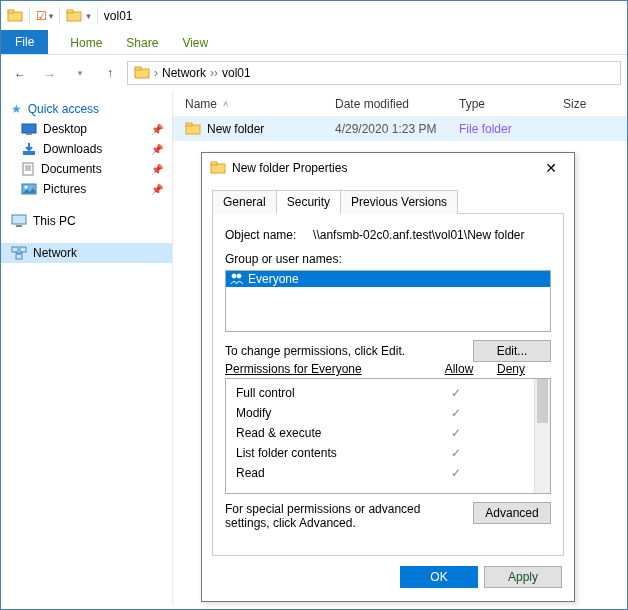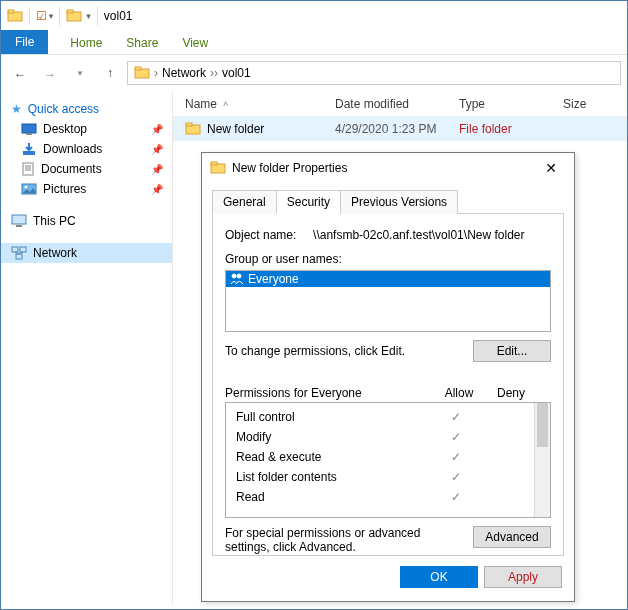--- a/index.html
+++ b/index.html
@@ -28,38 +28,38 @@
 .col-headers { display: flex; height: 26px; align-items: center; border-bottom: 1px solid #eee; padding-left: 6px; color: #3a3a3a; }
 .col-headers .col { padding: 0 6px; }
 .col.name { width: 150px; display:flex; align-items:center; gap:6px;}
 .col.date { width: 124px; }
 .col.type { width: 104px; }
 .col.size { width: 50px; }
 .row { display: flex; align-items: center; height: 24px; padding-left: 6px; background: #e5f3ff; }
 .row .cell { padding: 0 6px; }
 .cell.name { width: 150px; display:flex; align-items:center; gap:6px;}
 .cell.date { width: 124px; color:#555;}
-.cell.type { width: 104px; color:#b91c1c;}
+.cell.type { width: 104px; color:#8b5cf6;}
 .sort-arrow{font-size:9px;color:#888;}
 
 .dialog { position: absolute; left: 200px; top: 151px; width: 374px; height: 450px; background: #fff; border: 1px solid #777; box-shadow: 2px 2px 6px rgba(0,0,0,0.15); }
 .dlg-title { height: 30px; display: flex; align-items: center; padding: 0 8px; }
 .dlg-title .close { margin-left: auto; width: 30px; text-align: center; font-size: 14px; }
 .dlg-body { padding: 6px 10px 0 10px; }
 .tabrow { display: flex; border-bottom: 1px solid #ccc; }
 .tabrow .ptab { padding: 4px 10px; border: 1px solid #ccc; border-bottom: none; background: #f9f9f9; margin-right: -1px; position: relative; top: 1px; }
 .tabrow .ptab.active { background: #fff; border-bottom: 1px solid #fff; }
 .tabcontent { border: 1px solid #ccc; border-top: none; padding: 10px 12px 6px 12px; height: 342px; }
 .lbl { margin: 4px 0; }
 .listbox { border: 1px solid #adadad; height: 62px; background: #fff; margin-top: 2px; }
 .list-sel { background: #0078d7; color: #fff; padding: 1px 4px; display:flex; align-items:center; gap:4px;}
 .edit-row { display:flex; align-items:center; justify-content:space-between; margin-top:8px;}
 .winbtn { min-width: 78px; height: 22px; border: 1px solid #adadad; background: #e1e1e1; text-align:center; line-height:20px; cursor:default;}
-.winbtn.disabled { color:#b91c1c; }
-.perm-head { display:flex; margin-top:24px; }
+.winbtn.disabled { color:#14532d; }
+.perm-head { display:flex; margin-top:0;text-decoration:underline; }
 .perm-head .phl { flex:1; }
 .perm-head .phc { width:52px; text-align:center; }
 .perm-table { border:1px solid #adadad; height:116px; margin-top:2px; display:flex;}
 .perm-rows{flex:1; padding:4px 0;}
 .perm-row { display:flex; height:20px; align-items:center; }
 .perm-row .plabel { flex:1; padding-left:10px; }
 .perm-row .pchk { width:52px; text-align:center; color:#888;}
 .scroll{width:16px;background:#f0f0f0;border-left:1px solid #ddd;position:relative;}
 .scroll .thumb{position:absolute;top:0;left:2px;right:2px;height:44px;background:#cdcdcd;}
 .adv-row{display:flex;align-items:flex-start;justify-content:space-between;margin-top:8px;gap:8px;}

